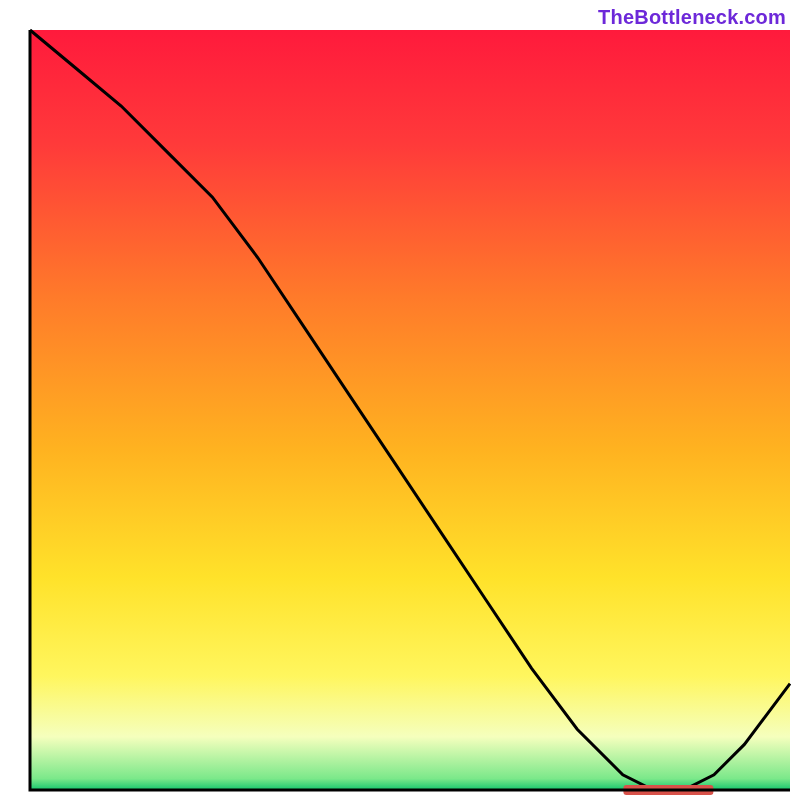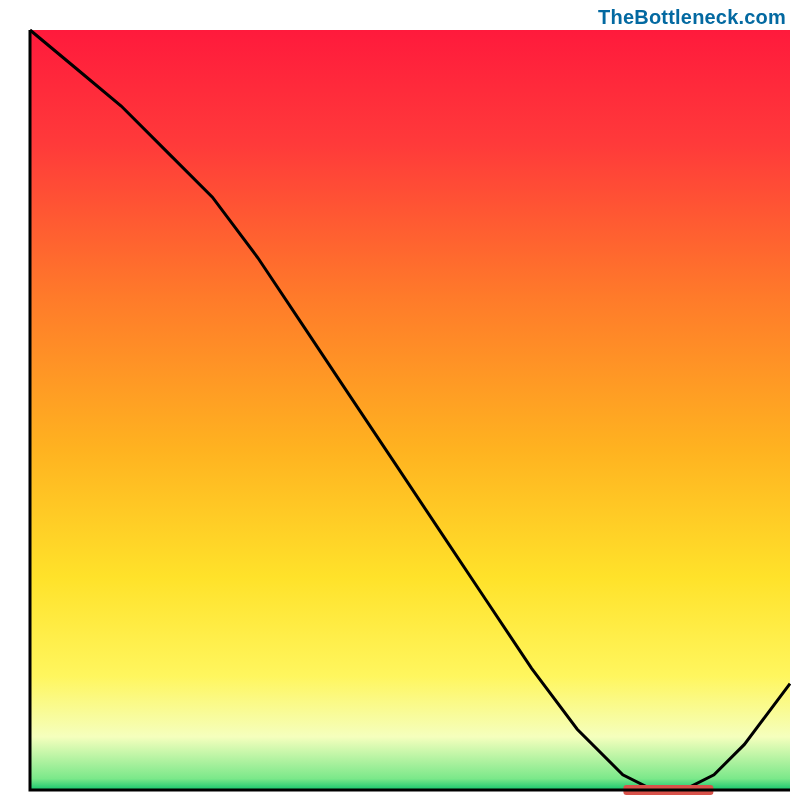--- a/index.html
+++ b/index.html
@@ -14,21 +14,21 @@
     position: relative;
     width: 800px;
     height: 800px;
   }
   .watermark {
     position: absolute;
     top: 6px;
     right: 14px;
     font-size: 20px;
     font-weight: 600;
-    color: #0369a1;
+    color: #6d28d9;
     z-index: 20;
     letter-spacing: 0.2px;
   }
   svg.plot {
     position: absolute;
     top: 0;
     left: 0;
   }
 </style>
 </head>

